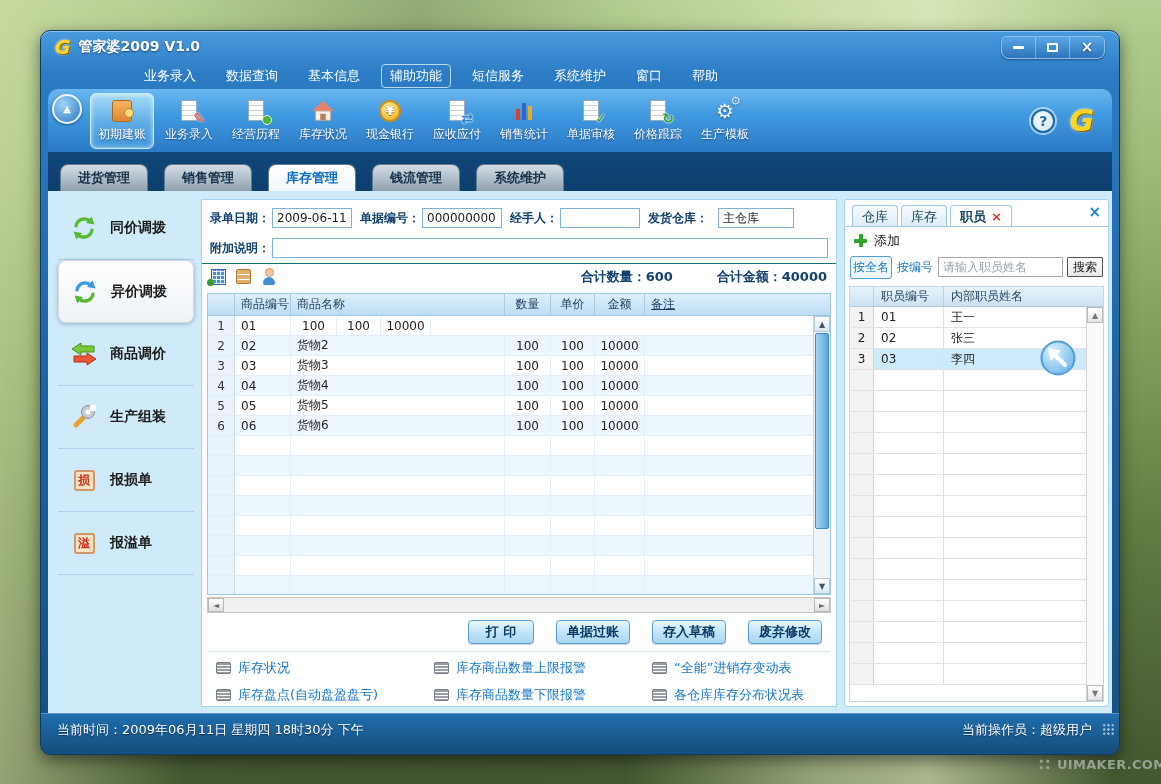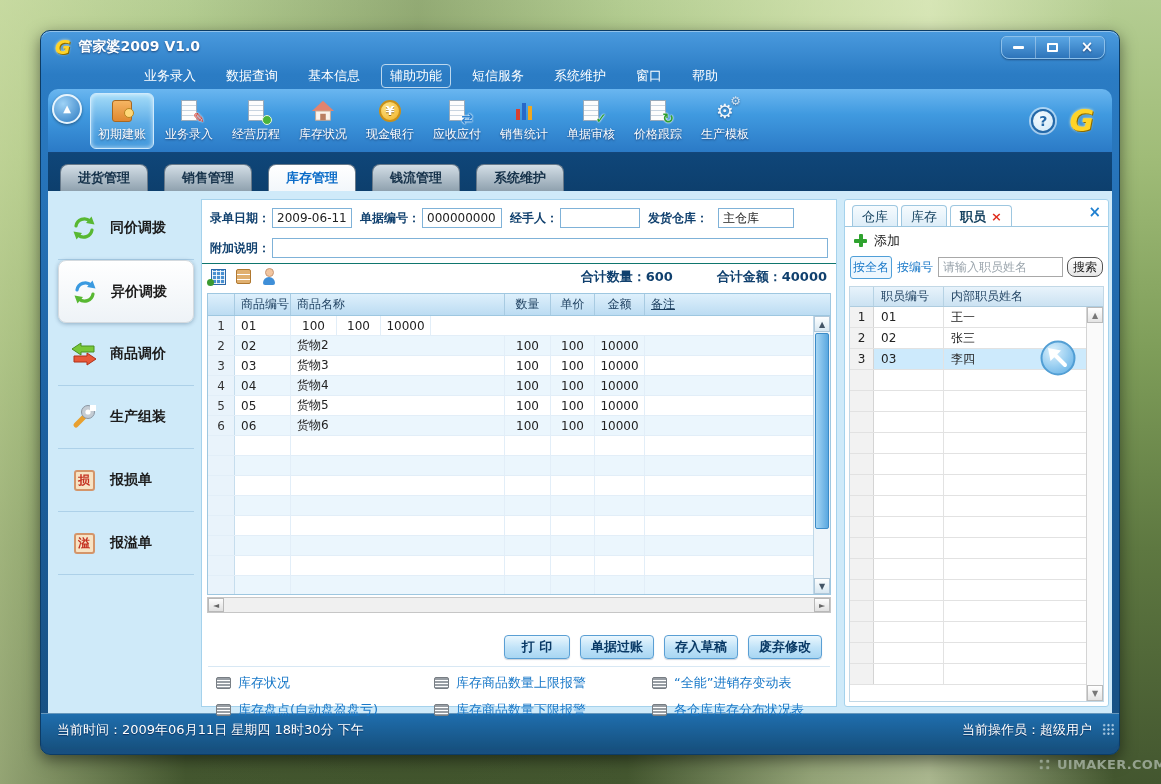--- a/index.html
+++ b/index.html
@@ -122,21 +122,21 @@
   .c5 { width:50px; justify-content:center; padding-left:0 !important; }
   .c6 { flex:1; border-right:none !important;text-decoration:underline; }
   .vscroll { position:absolute; top:22px; right:0; bottom:0; width:17px; background:#eef5fa; border-left:1px solid #c0d8e8; }
   .sbtn { height:16px; background:linear-gradient(#fdfefe,#d8e8f2); border:1px solid #b0c8da; color:#456; font-size:8px; display:flex; align-items:center; justify-content:center; }
   .sbtn.bottom { position:absolute; bottom:0; left:0; right:0; }
   .vthumb { position:absolute; left:1px; right:1px; top:17px; height:196px; border-radius:2px; background:linear-gradient(90deg,#a6d6f4,#5aa8e0); border:1px solid #3c8cc8; }
   .hscroll { position:relative; margin:2px 5px 0; height:16px; background:#f0f0f0; border:1px solid #c6c6c6; }
   .hbtn { position:absolute; top:0; width:16px; height:14px; background:linear-gradient(#fdfdfd,#e0e0e0); border:1px solid #b8b8b8; color:#666; font-size:8px; display:flex; align-items:center; justify-content:center; }
   .hbtn.left { left:0; } .hbtn.right { right:0; }
 
-  .btnrow { display:flex; justify-content:flex-end; gap:10px; padding-right:14px; margin-top:22px; }
+  .btnrow { display:flex; justify-content:flex-end; gap:22px; padding-right:14px; margin-top:7px; }
   .abtn { min-width:66px; height:24px; padding:0 10px; display:flex; align-items:center; justify-content:center;
     background:linear-gradient(180deg,#eaf7fe,#bfe2f8 55%,#a8d6f2); border:1px solid #5a9fd4; border-radius:4px;
     color:#0a3a66; font-weight:bold; font-size:13px; box-shadow:0 1px 1px rgba(0,40,80,.2); }
 
   .linksarea { border-top:1px solid #d8e8f4; margin:7px 6px 0; padding:7px 0 0 8px; display:grid; grid-template-columns:218px 218px auto; row-gap:9px; }
   .rlink { display:flex; align-items:center; gap:7px; color:#1878c8; font-size:13px; }
   .licon { width:15px; height:12px; background:#989ea4; border:1px solid #787e84; border-radius:2px;
     background-image:repeating-linear-gradient(180deg, transparent 0 2px, #fff 2px 3px); }
 
   
@@ -149,21 +149,21 @@
   .tab-x { color:#e03020; font-weight:bold; margin-left:5px; }
   .rp-add { height:27px; display:flex; align-items:center; gap:7px; padding-left:9px; font-size:13px; color:#222; }
   .plus { position:relative; width:13px; height:13px; display:inline-block; }
   .plus::before { content:''; position:absolute; left:0; top:5px; width:13px; height:4px; background:#2fa32f; border-radius:1px; }
   .plus::after { content:''; position:absolute; left:5px; top:0; width:4px; height:13px; background:#2fa32f; border-radius:1px; }
   .rp-search { display:flex; align-items:center; gap:4px; padding:0 5px; height:26px; }
   .filter-primary { border:1px solid #4f9fd8; border-radius:3px; color:#1878c8; padding:2px 2px; background:#eef7fe; white-space:nowrap; }
   .filter-secondary { color:#1878c8; padding:2px 1px; white-space:nowrap; }
   .rp-search input { flex:1; min-width:0; height:20px; border:1px solid #a8a8a8; font-size:12px; padding:0 4px; font-family:inherit; color:#333; }
   .rp-search input::placeholder { color:#9aa4ac; }
-  .searchbtn { border:1px solid #555; border-radius:8px; height:20px; padding:0 5px; background:linear-gradient(#fff,#e6e6e6); color:#222; display:flex; align-items:center; white-space:nowrap; }
+  .searchbtn { border:1px solid #555; border-radius:1px; height:20px; padding:0 5px; background:linear-gradient(#fff,#e6e6e6); color:#222; display:flex; align-items:center; white-space:nowrap; }
   .rp-grid { position:absolute; top:86px; left:4px; right:4px; bottom:4px; border:1px solid #c2d8e6; overflow:hidden; }
   .rg-header { display:flex; height:20px; background:linear-gradient(180deg,#e8f3fb,#cbe2f2); border-bottom:1px solid #aeccdf; color:#1c3e5e; }
   .rg-header .rc { display:flex; align-items:center; padding-left:7px; border-right:1px solid #b6d2e4; }
   .rg-body { position:absolute; top:20px; left:0; right:17px; bottom:0; overflow:hidden; }
   .rg-row { display:flex; height:21px; color:#222; border-bottom:1px solid #e2e2e2; background:#fff; }
   .rg-row .rc { display:flex; align-items:center; padding-left:7px; border-right:1px solid #e2e2e2; }
   .rg-row.selected { background:#cdeafc; }
   .rc0 { width:24px; justify-content:center; padding-left:0 !important; }
   .rg-row .rc0 { background:#f2f2f2; border-right:1px solid #d4d4d4; }
   .rc1 { width:70px; } .rc2 { flex:1; border-right:none !important; }

